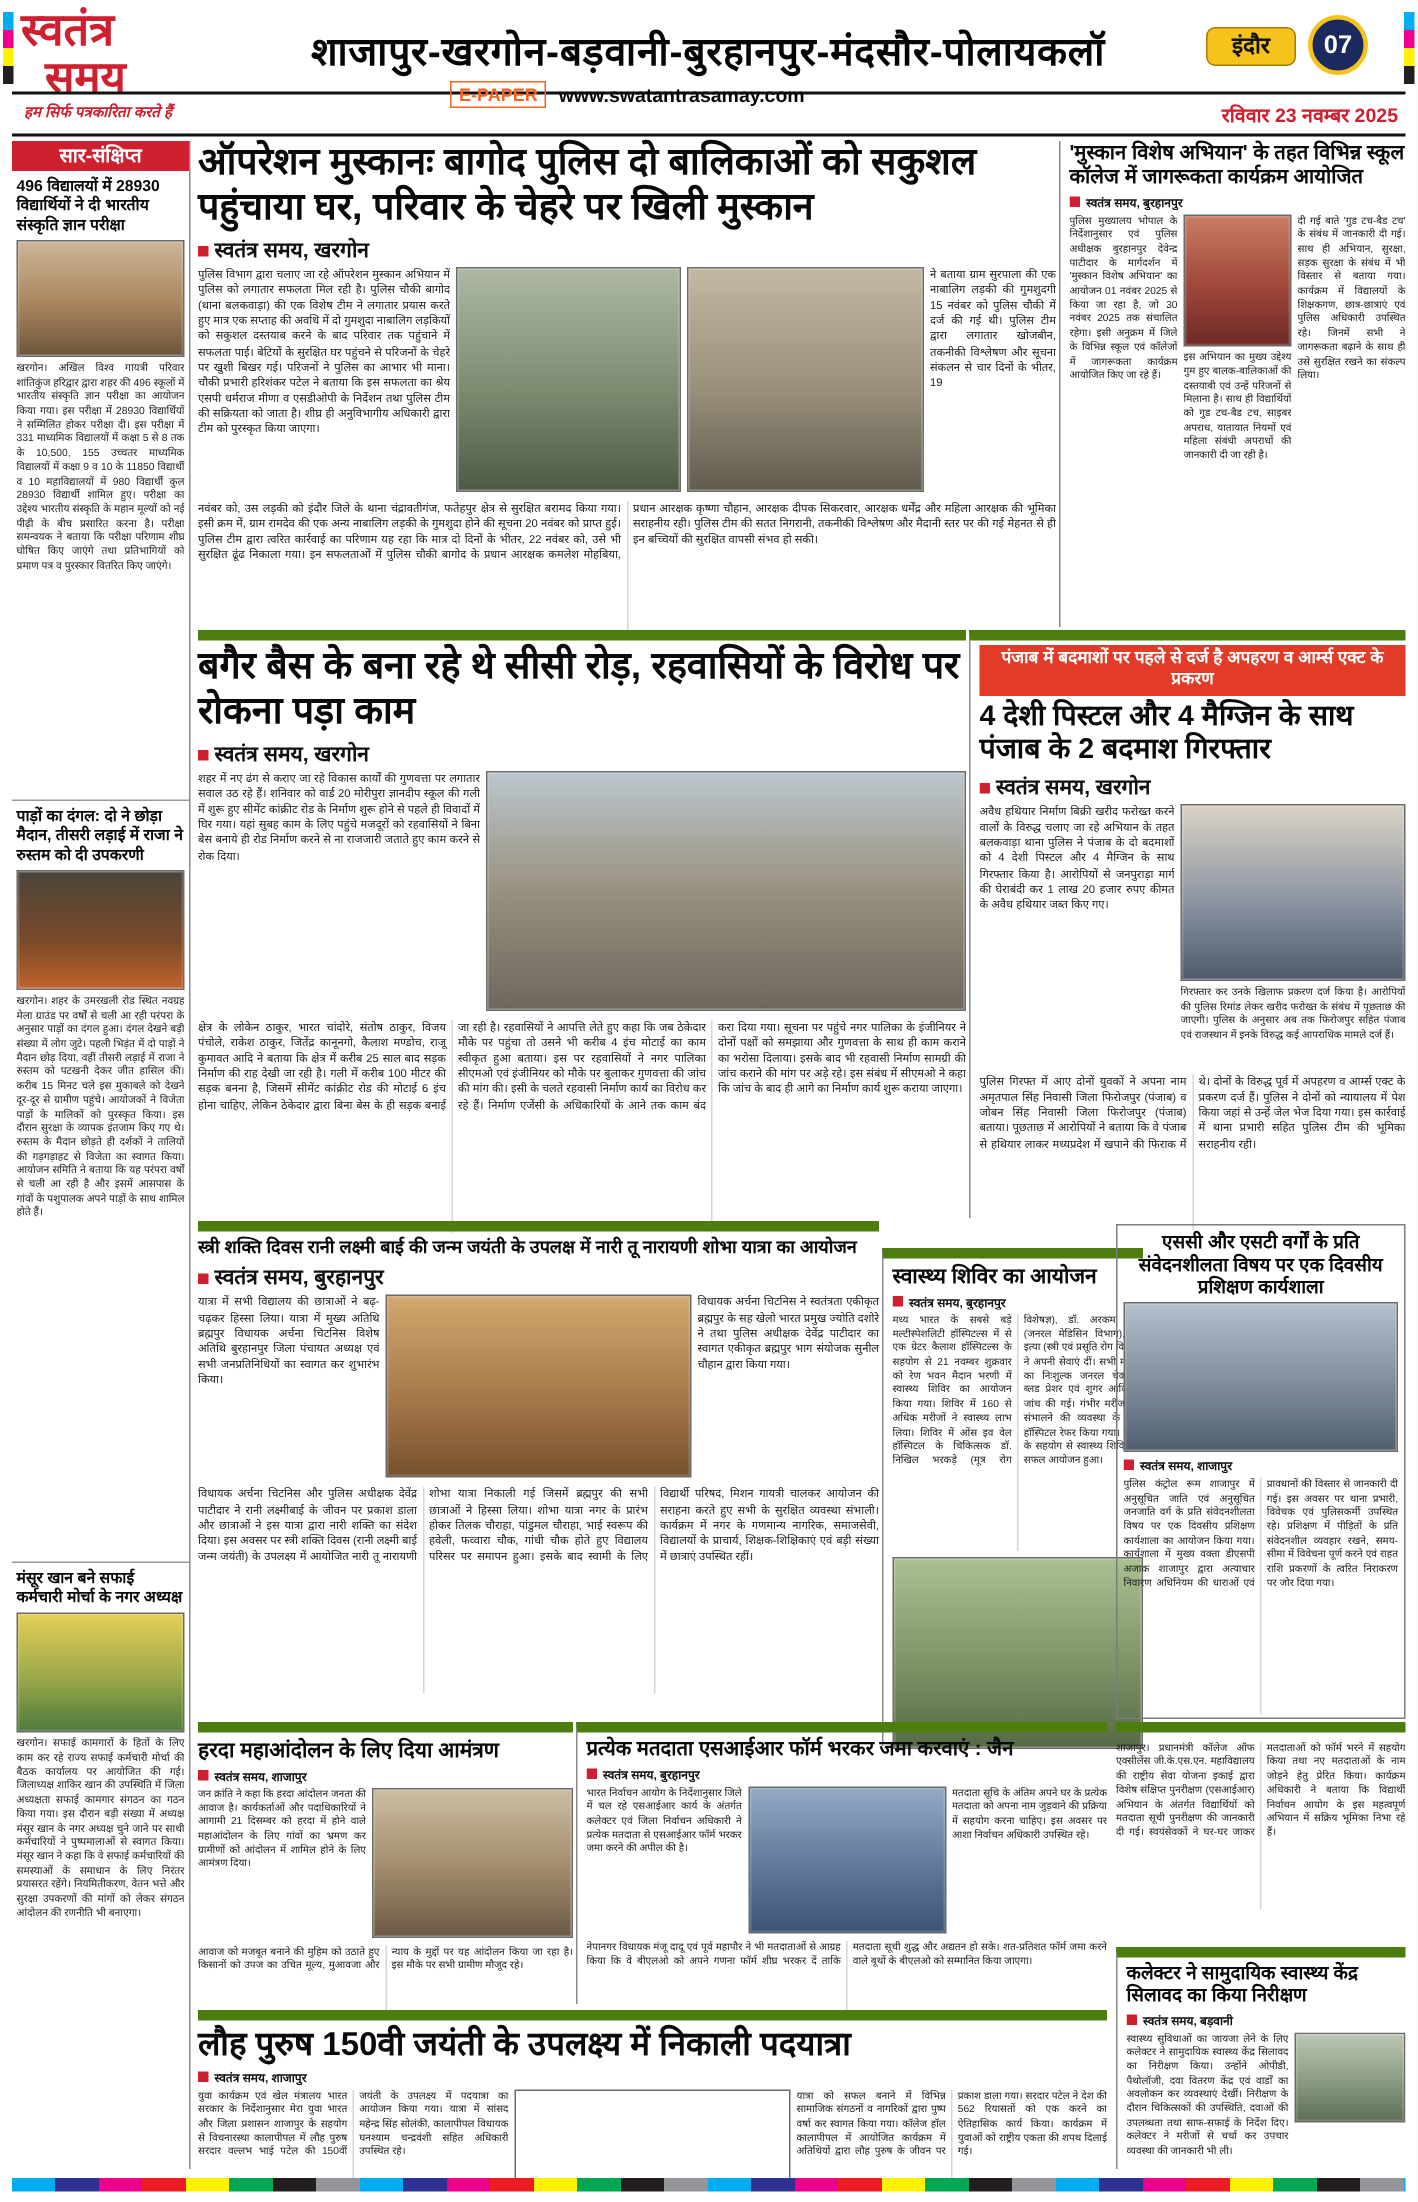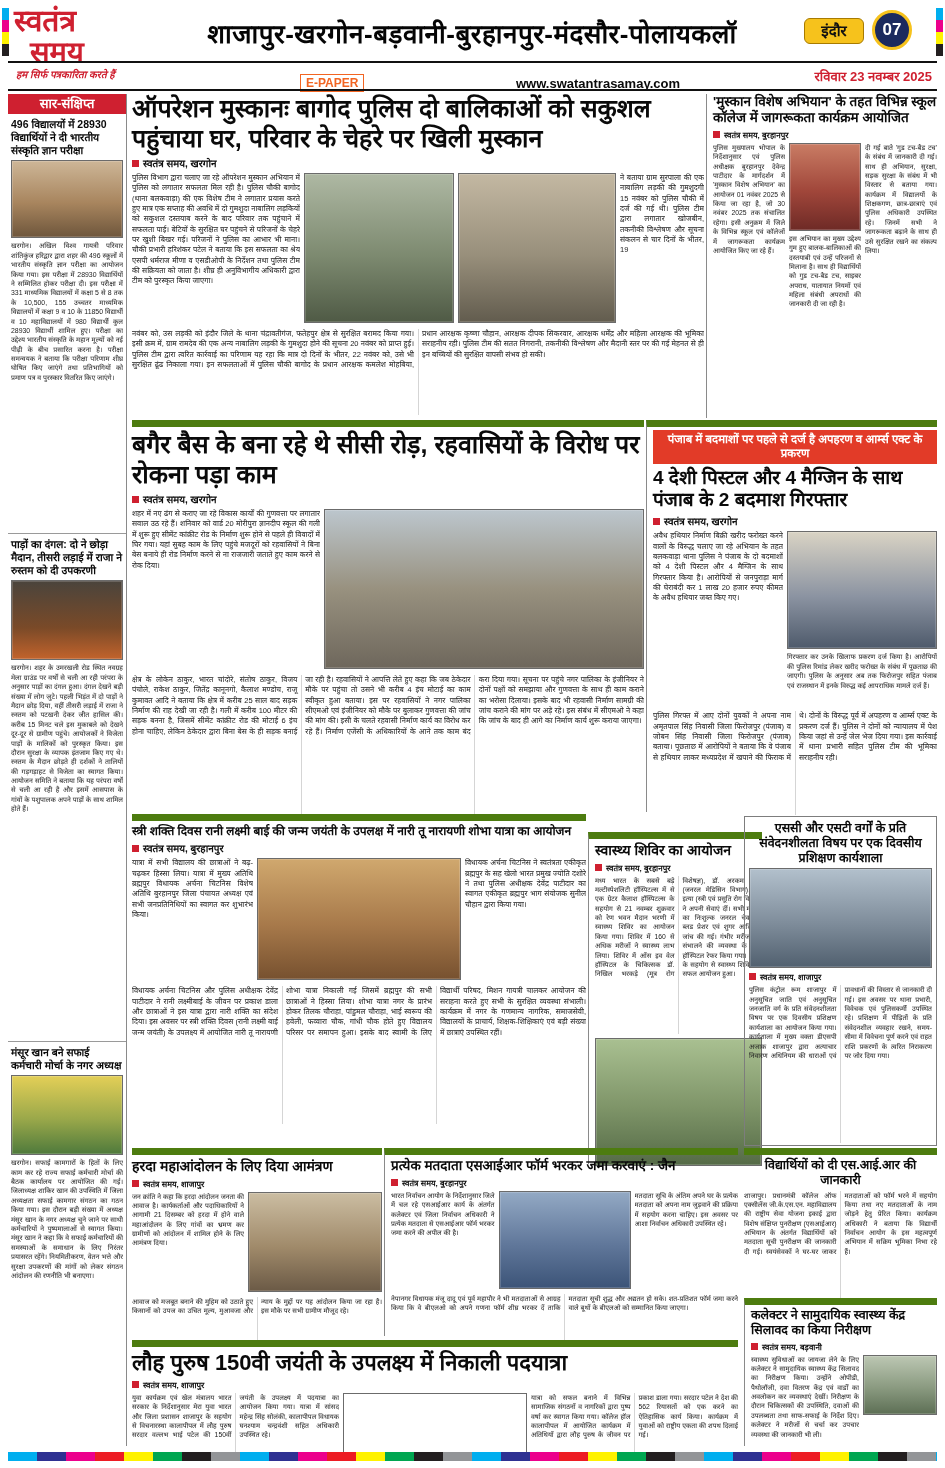--- a/index.html
+++ b/index.html
@@ -4,21 +4,21 @@
 <style>
   :root{
     --brand:#cf2030; --kicker:#e23b28; --yellow:#f6c21c; --epaper:#f26522; --navy:#1b2a5e;
   }
   *{box-sizing:border-box;margin:0;padding:0}
   html,body{background:#e9e9e9}
   body{font-family:"Liberation Sans","DejaVu Sans",sans-serif;}
   .page{position:relative;width:945px;height:1468px;background:#fff;margin:0 auto;overflow:hidden;color:#1c1c1c;}
   .abs{position:absolute}
   .hl{font-weight:800;color:#0a0a0a;line-height:1.18}
-  .byline{font-size:10px;font-weight:700;color:#111;margin:3px 0;white-space:nowrap;overflow:hidden}
+  .byline{font-size:14px;font-weight:700;color:#111;margin:3px 0;white-space:nowrap;overflow:hidden}
   .byline::before{content:"";display:inline-block;width:7px;height:7px;background:var(--brand);margin-right:4px}
   .bt{font-size:7.5px;line-height:1.38;text-align:justify;color:#202020;overflow:hidden}
   .tiny{font-size:6.8px}
   .cols2{column-count:2;column-gap:8px;column-rule:1px solid #d5d5d5}
   .cols3{column-count:3;column-gap:8px;column-rule:1px solid #d5d5d5}
   .ph{border:1px solid #6b6b6b;box-shadow:inset 0 0 0 1px rgba(255,255,255,.18);flex:none}
   .row{display:flex;gap:4px}
   .rt{border-top:7px solid #4d7c0f;padding-top:3px}
   .lb{border-left:1px solid #8a8a8a;padding-left:6px}
   .sb{border-right:1px solid #8a8a8a}
@@ -66,21 +66,21 @@
   </div>
 
   <div class="abs districts" style="left:148px;top:12px;width:648px;height:44px">शाजापुर-खरगोन-बड़वानी-बुरहानपुर-मंदसौर-पोलायकलॉ</div>
 
   <div class="abs edition" style="left:804px;top:18px;width:60px;height:26px">इंदौर</div>
   <div class="abs pageno" style="left:872px;top:10px;width:40px;height:40px">07</div>
 
   <div class="abs hrule" style="left:8px;top:61px;width:929px;height:2px"></div>
 
   <div class="abs tagline" style="left:16px;top:67px;width:170px">हम सिर्फ पत्रकारिता करते हैं</div>
-  <div class="abs" style="left:300px;top:72px;width:380px;display:flex;align-items:center;justify-content:space-between;gap:8px;height:22px">
+  <div class="abs" style="left:300px;top:52px;width:380px;display:flex;align-items:center;justify-content:flex-start;gap:8px;height:22px">
     <span class="epaper">E-PAPER</span>
     <span class="website">www.swatantrasamay.com</span>
   </div>
   <div class="abs dateline" style="left:760px;top:67px;width:172px">रविवार 23 नवम्बर 2025</div>
 
   <div class="abs hrule" style="left:8px;top:89px;width:929px;height:2px"></div>
 
   <div class="abs sb" style="left:8px;top:94px;width:119px;height:1352px">
     <div class="sb-title">सार-संक्षिप्त</div>
 
@@ -192,21 +192,20 @@
     <div class="byline" style="font-size:8px">स्वतंत्र समय, बुरहानपुर</div>
     <div class="row" style="height:100px">
       <div class="bt tiny" style="flex:1">भारत निर्वाचन आयोग के निर्देशानुसार जिले में चल रहे एसआईआर कार्य के अंतर्गत कलेक्टर एवं जिला निर्वाचन अधिकारी ने प्रत्येक मतदाता से एसआईआर फॉर्म भरकर जमा करने की अपील की है।</div>
       <div class="ph" style="width:132px;height:98px;background:linear-gradient(180deg,#93a9c4 0%,#60779a 55%,#3c5478 100%)"></div>
       <div class="bt tiny" style="flex:1">मतदाता सूचि के अंतिम अपने घर के प्रत्येक मतदाता को अपना नाम जुड़वाने की प्रक्रिया में सहयोग करना चाहिए। इस अवसर पर आशा निर्वाचन अधिकारी उपस्थित रहे।</div>
     </div>
     <div class="bt tiny cols2" style="height:52px;margin-top:3px">नेपानगर विधायक मंजू दादू एवं पूर्व महापौर ने भी मतदाताओं से आग्रह किया कि वे बीएलओ को अपने गणना फॉर्म शीघ्र भरकर दें ताकि मतदाता सूची शुद्ध और अद्यतन हो सके। शत-प्रतिशत फॉर्म जमा करने वाले बूथों के बीएलओ को सम्मानित किया जाएगा।</div>
   </div>
 
   <div class="abs rt" style="left:744px;top:1148px;width:193px;height:148px">
-    <div class="hl" style="font-size:12.5px;text-align:center">विद्यार्थियों को दी एस.आई.आर की जानकारी</div>
     <div class="bt tiny cols2" style="height:112px;margin-top:3px">शाजापुर। प्रधानमंत्री कॉलेज ऑफ एक्सीलेंस जी.के.एस.एन. महाविद्यालय की राष्ट्रीय सेवा योजना इकाई द्वारा विशेष संक्षिप्त पुनरीक्षण (एसआईआर) अभियान के अंतर्गत विद्यार्थियों को मतदाता सूची पुनरीक्षण की जानकारी दी गई। स्वयंसेवकों ने घर-घर जाकर मतदाताओं को फॉर्म भरने में सहयोग किया तथा नए मतदाताओं के नाम जोड़ने हेतु प्रेरित किया। कार्यक्रम अधिकारी ने बताया कि विद्यार्थी निर्वाचन आयोग के इस महत्वपूर्ण अभियान में सक्रिय भूमिका निभा रहे हैं।</div>
   </div>
 
   <div class="abs rt" style="left:132px;top:1340px;width:606px;height:106px">
     <div class="hl" style="font-size:22px">लौह पुरुष 150वी जयंती के उपलक्ष्य में निकाली पदयात्रा</div>
     <div class="byline" style="font-size:8px">स्वतंत्र समय, शाजापुर</div>
     <div class="row" style="height:62px">
       <div class="bt tiny cols2" style="flex:1">युवा कार्यक्रम एवं खेल मंत्रालय भारत सरकार के निर्देशानुसार मेरा युवा भारत और जिला प्रशासन शाजापुर के सहयोग से विचनारस्था कालापीपल में लौह पुरुष सरदार वल्लभ भाई पटेल की 150वीं जयंती के उपलक्ष्य में पदयात्रा का आयोजन किया गया। यात्रा में सांसद महेन्द्र सिंह सोलंकी, कालापीपल विधायक घनश्याम चन्द्रवंशी सहित अधिकारी उपस्थित रहे।</div>
       <div class="ph" style="width:184px;height:60px;background:linear-gradient(180deg,#d4cfc3 0%,#a9a294 55%,#7c served7468 100%)"></div>
       <div class="bt tiny cols2" style="flex:1">यात्रा को सफल बनाने में विभिन्न सामाजिक संगठनों व नागरिकों द्वारा पुष्प वर्षा कर स्वागत किया गया। कॉलेज हॉल कालापीपल में आयोजित कार्यक्रम में अतिथियों द्वारा लौह पुरुष के जीवन पर प्रकाश डाला गया। सरदार पटेल ने देश की 562 रियासतों को एक करने का ऐतिहासिक कार्य किया। कार्यक्रम में युवाओं को राष्ट्रीय एकता की शपथ दिलाई गई।</div>

